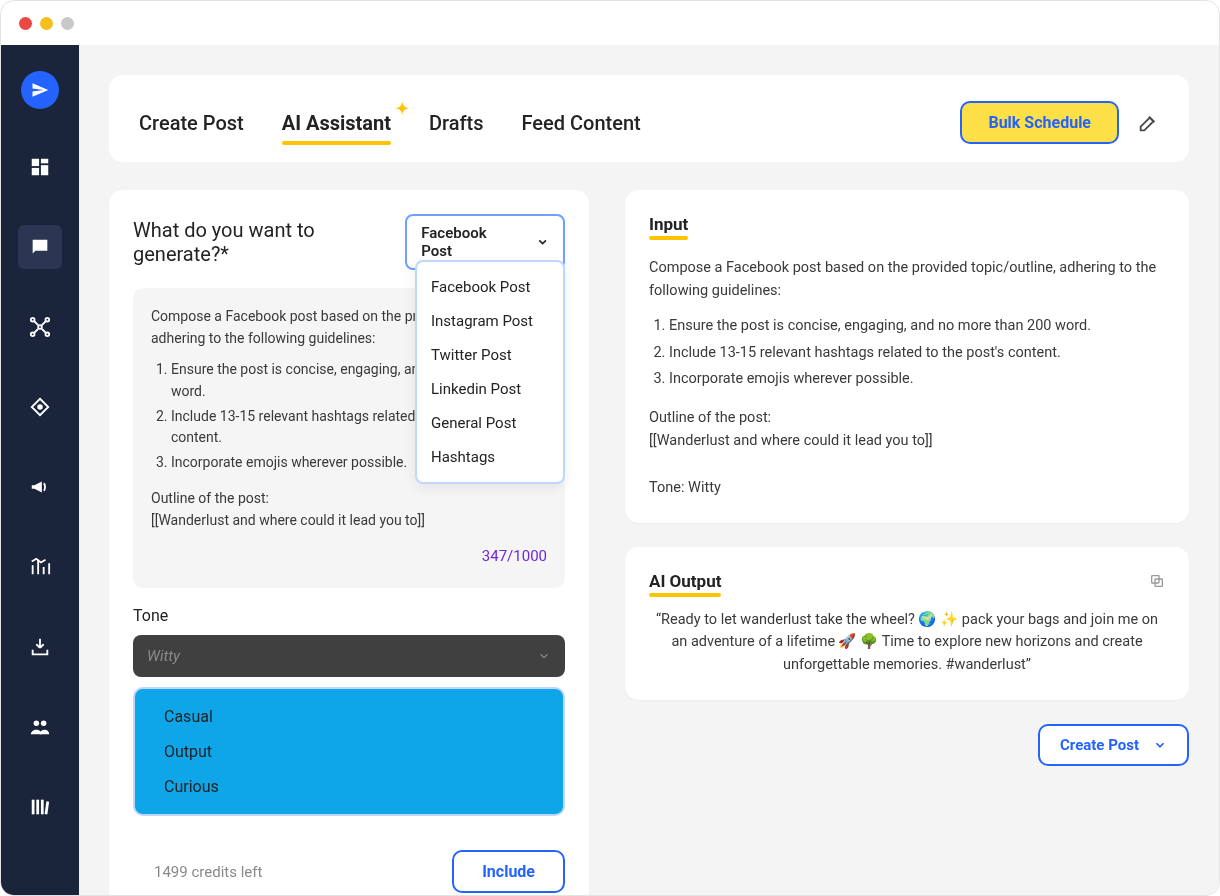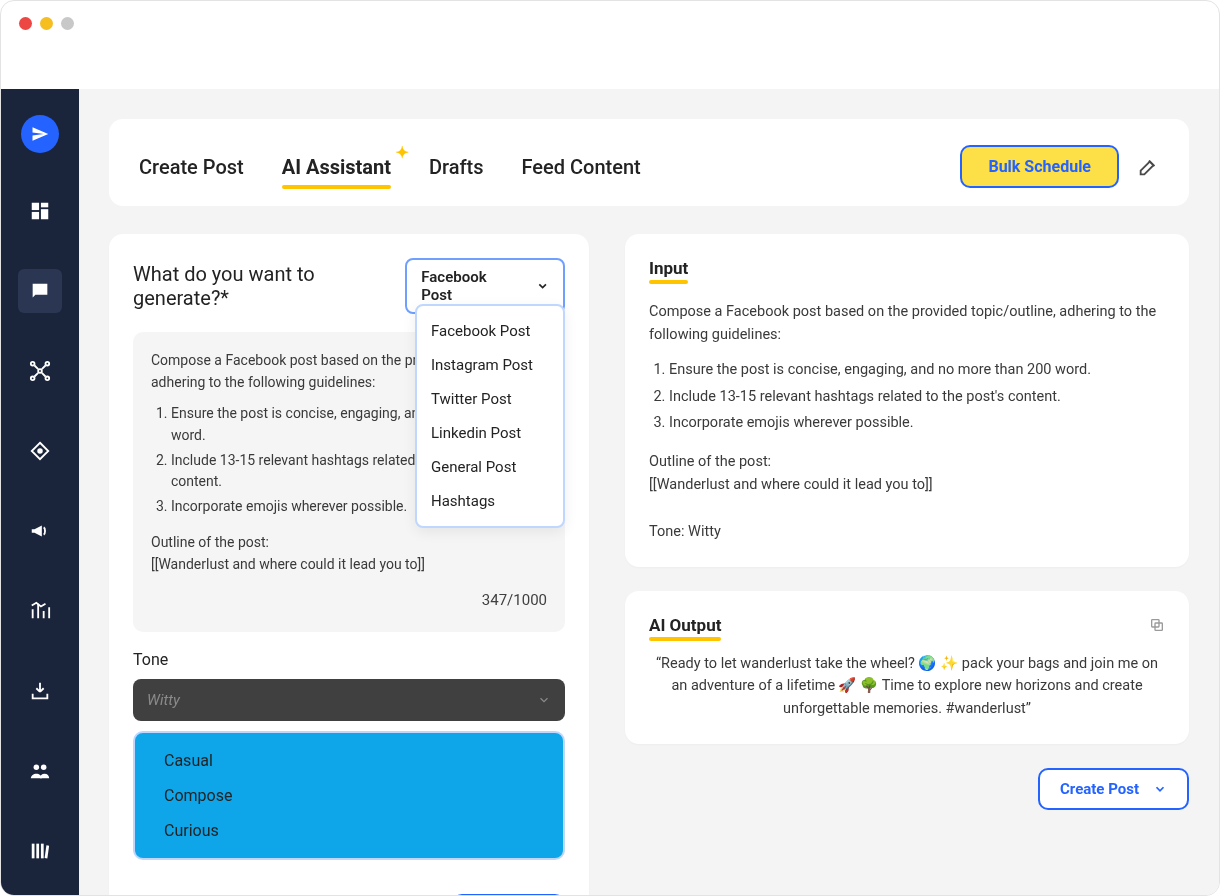--- a/index.html
+++ b/index.html
@@ -1,17 +1,17 @@
 <!DOCTYPE html>
 <html><head>
 <meta charset="utf-8">
 <style>
   * { box-sizing: border-box; margin: 0; padding: 0; font-family: -apple-system, BlinkMacSystemFont, "Segoe UI", Roboto, "Helvetica Neue", Arial, sans-serif; }
   body { background: #fff; }
-  .window { width: 1220px; height: 896px; border: 1px solid #e3e3e3; border-radius: 14px; overflow: hidden; display: flex; flex-direction: column; gap: 44px; }
+  .window { width: 1220px; height: 896px; border: 1px solid #e3e3e3; border-radius: 14px; overflow: hidden; display: flex; flex-direction: column; }
   .titlebar { height: 44px; display: flex; align-items: center; padding-left: 18px; gap: 8px; }
   .tldot { width: 13px; height: 13px; border-radius: 50%; }
   .tldot.red { background: #ed4744; }
   .tldot.yellow { background: #f6be1f; }
   .tldot.gray { background: #c8c8c8; }
   .body { flex: 1; display: flex; min-height: 0; }
   .sidebar { width: 78px; background: #1a243a; display: flex; flex-direction: column; align-items: center; padding-top: 26px; gap: 36px; }
   .sidebar-item { width: 44px; height: 44px; display:flex; align-items:center; justify-content:center; border-radius:6px; cursor:pointer; }
   .sidebar-item.active-bg { background:#2a3652; }
   .nav-logo { width:38px; height:38px; border-radius:50%; background:#2463ff; display:flex; align-items:center; justify-content:center; }
@@ -37,21 +37,21 @@
   .q-label { font-size:20px; color:#232323; }
   .select-pill { border:2px solid #6fa0ff; border-radius:8px; padding:8px 14px; font-size:15px; color:#232323; background:#fff; display:flex; align-items:center; gap:20px; cursor:pointer; font-weight:600; }
   .chev { width:14px; height:14px; }
   .dropdown-wrap { position:relative; }
   .dropdown { position:absolute; top: 46px; right:0; width:150px; background:#fff; border:2px solid #bfd6ff; border-radius:8px; padding:8px 0; box-shadow:0 4px 14px rgba(0,0,0,0.07); z-index:5; }
   .dd-item { padding:8px 14px; font-size:15px; color:#232323; cursor:pointer; }
 
   .textarea-box { background:#f5f5f5; border-radius:10px; padding:18px 18px 20px 18px; font-size:14px; color:#3a3a3a; line-height:1.55; position:relative; }
   .textarea-box ol { padding-left: 20px; margin: 10px 0 14px 0;}
   .textarea-box li { margin-bottom:3px; }
-  .counter { text-align:right; font-size:15px; color:#404040; margin-top:14px; }
+  .counter { text-align:right; font-size:15px; color:#6d28d9; margin-top:14px; }
 
   .tone-label { font-size:16px; color:#232323; margin-top:18px; margin-bottom:10px; }
   .tone-select { width:100%; background:#404040; border-radius:8px; padding:12px 14px; color:#8a8a8a; font-size:15px; display:flex; align-items:center; justify-content:space-between; cursor:pointer;font-style:italic; }
   .tone-dropdown { margin-top:10px; border:2px solid #bfd6ff; border-radius:10px; padding:10px 15px; background:#0ea5e9; }
   .tone-item { padding:8px 14px; font-size:16px; color:#232323; cursor:pointer; }
 
   .gen-row { display:flex; align-items:center; justify-content:space-between; margin-top:34px;margin-left:21px; }
   .credits { color:#8a8a8a; font-size:15px; }
   .btn-gen { border:2px solid #2463ff; color:#2463ff; background:#fff; padding:10px 28px; border-radius:10px; font-weight:700; font-size:16px; cursor:pointer; }
 
@@ -210,21 +210,21 @@
 
           <div class="tone-label">Tone</div>
           <div class="tone-select">
             <span>Witty</span>
             <svg class="chev" viewBox="0 0 24 24" width="16" height="16" fill="none" stroke="#8a8a8a" stroke-width="2">
                 <path d="M6 9l6 6 6-6"></path>
               </svg>
           </div>
           <div class="tone-dropdown">
             <div class="tone-item">Casual</div>
-            <div class="tone-item">Compose</div>
+            <div class="tone-item">Output</div>
             <div class="tone-item">Curious</div>
           </div>
 
           <div class="gen-row">
             <div class="credits">1499 credits left</div>
             <button class="btn-gen">Include</button>
           </div>
         </div>
 
         <div class="rightcol">

